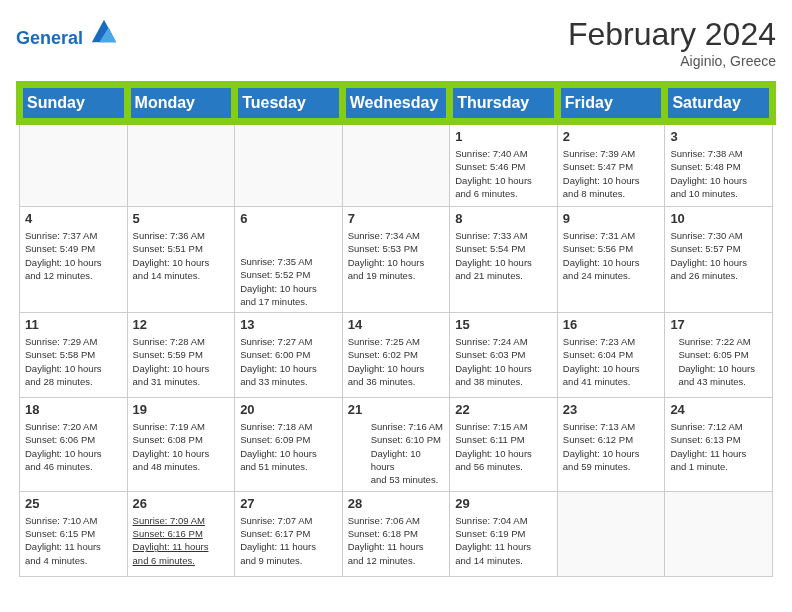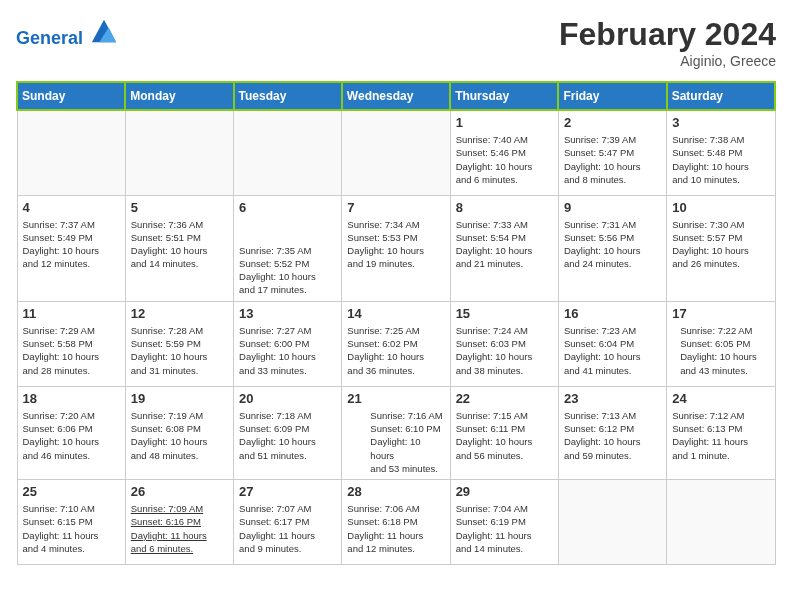--- a/index.html
+++ b/index.html
@@ -32,40 +32,40 @@
     .logo-icon {
       width: 28px;
       height: 28px;
       margin-left: 2px;
     }
     .title-section {
       text-align: right;
     }
     .month-title {
       font-size: 32px;
-      font-weight: bold;
+      font-weight: normal;
       color: #333;
     }
     .location {
       font-size: 14px;
       color: #555;
     }
     table {
       width: 100%;
       border-collapse: collapse;
       table-layout: fixed;
     }
     th {
       background-color: #2779c4;
       color: #fff;
-      font-size: 12px;
+      font-size: 16px;
       font-weight: bold;
       padding: 6px 4px;
       text-align: left;
-      border: 2px solid #84cc16;
+      border: 7px solid #84cc16;
     }
     td {
       border: 1px solid #ccc;
       vertical-align: top;
       padding: 4px 5px;
       font-size: 10px;
       color: #333;
       height: 85px;
       background: #fff;
     }

